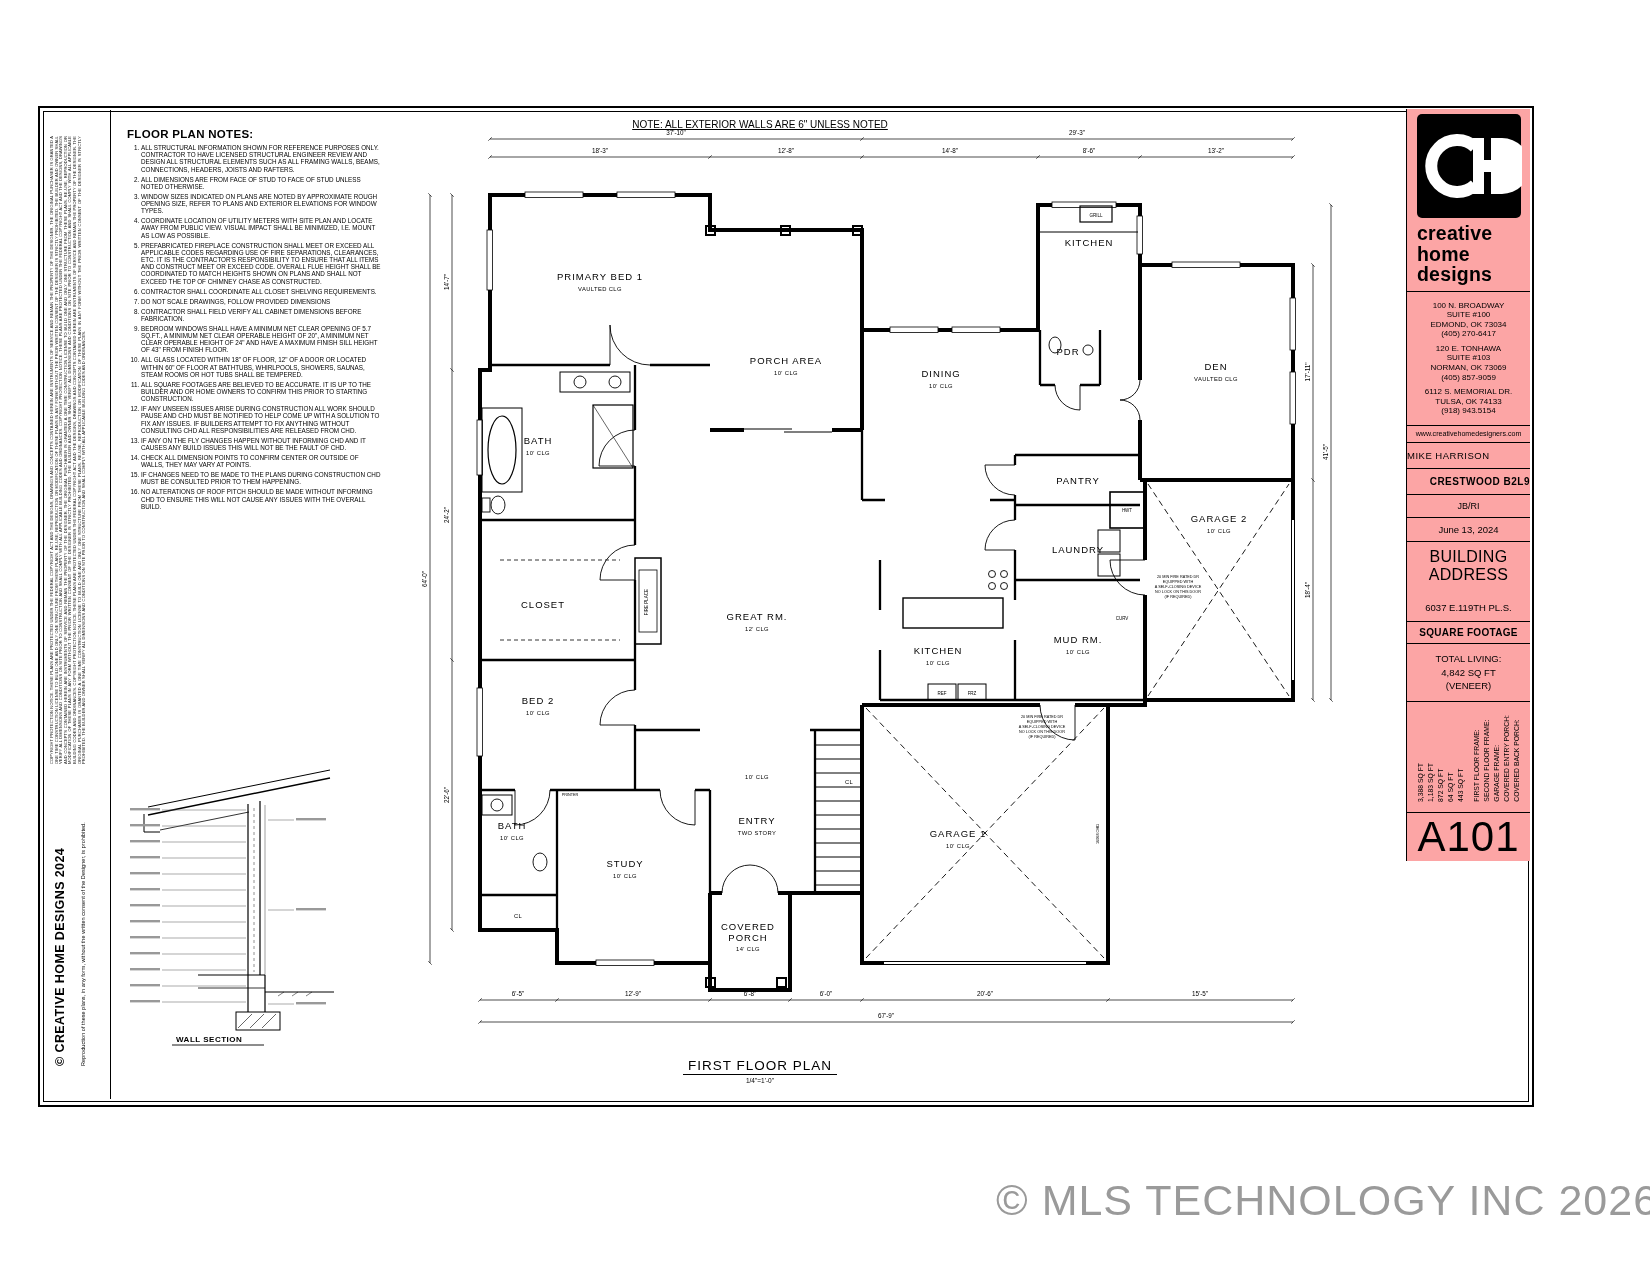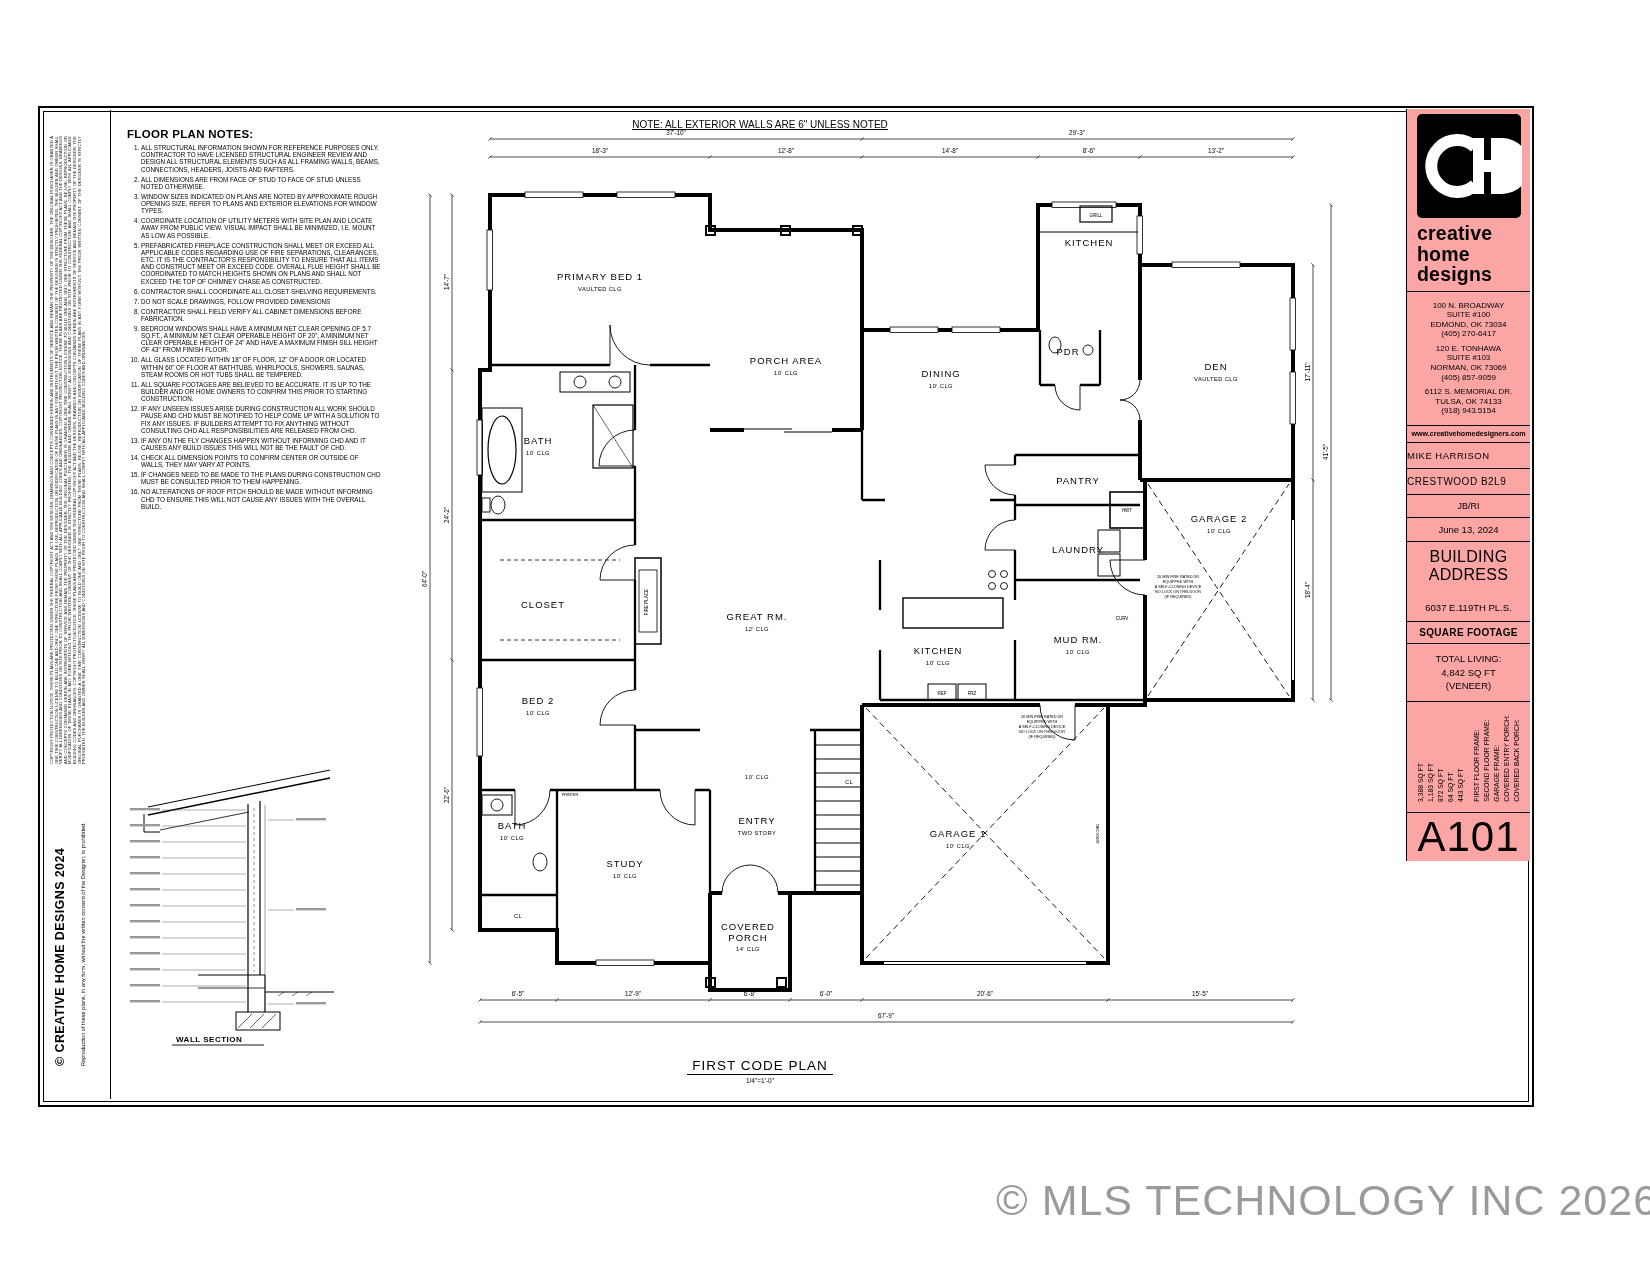--- a/index.html
+++ b/index.html
@@ -45,23 +45,23 @@
 
   
   .sidebar{position:absolute;left:1406px;top:109px;width:123px;height:752px;border-left:1.5px solid #000;
            display:flex;flex-direction:column;background:#fca5a5}
   .tb-sec{border-bottom:1px solid #000}
   .tb-logo{padding:5px 6px 3px}
   .tb-logo svg{display:block;margin:0 auto}
   .brand{font-size:19.5px;line-height:20.5px;font-weight:bold;padding:5px 0 3px 4px;letter-spacing:.2px}
   .tb-addr{padding:4px 0;font-size:8px;line-height:9.6px;text-align:center}
   .tb-addr .blk{margin:5px 0}
-  .tb-web{font-size:7.1px;font-weight:bold;text-align:center;padding:4px 1px}
+  .tb-web{font-size:7.1px;font-weight:normal;text-align:center;padding:4px 1px}
   .tb-client{font-size:9.5px;padding:7px 0;letter-spacing:.5px}
-  .tb-proj{font-size:10px;font-weight:normal;text-align:left;padding:7px 0;letter-spacing:.5px}
+  .tb-proj{font-size:10px;font-weight:bold;text-align:right;padding:7px 0;letter-spacing:.5px}
   .tb-init{font-size:9px;text-align:center;padding:6px 0}
   .tb-date{font-size:9.5px;text-align:center;padding:6px 0}
   .tb-bldg{text-align:center;padding:6px 0 8px}
   .tb-bldg .lbl{font-size:16px;font-weight:normal;letter-spacing:.3px;margin-bottom:18px}
   .tb-bldg .val{font-size:9.5px}
   .tb-sfh{font-size:10px;font-weight:bold;text-align:center;padding:5px 0;letter-spacing:.3px}
   .tb-tot{font-size:9.5px;text-align:center;padding:8px 0;line-height:13.5px}
   .tb-sfrot{height:198px;display:flex;justify-content:center;align-items:flex-end;gap:9px;padding:6px 0 10px}
   .sfgrp{display:flex;gap:3px}
   .sfv{writing-mode:vertical-rl;transform:rotate(180deg);font-size:6.8px;white-space:nowrap}
@@ -102,21 +102,21 @@
     <li>CHECK ALL DIMENSION POINTS TO CONFIRM CENTER OR OUTSIDE OF WALLS, THEY MAY VARY AT POINTS.</li>
     <li>IF CHANGES NEED TO BE MADE TO THE PLANS DURING CONSTRUCTION CHD MUST BE CONSULTED PRIOR TO THEM HAPPENING.</li>
     <li>NO ALTERATIONS OF ROOF PITCH SHOULD BE MADE WITHOUT INFORMING CHD TO ENSURE THIS WILL NOT CAUSE ANY ISSUES WITH THE OVERALL BUILD.</li>
   </ol>
 </div>
 
 <div class="topnote">
   <span>NOTE: ALL EXTERIOR WALLS  ARE 6"  UNLESS  NOTED</span>
 </div>
 <div class="plantitle">
-  <div class="t">FIRST CODE PLAN</div>
+  <div class="t">FIRST FLOOR PLAN</div>
   <div class="s">1/4"=1'-0"</div>
 </div>
 
 <svg class="plan-svg" width="1026" height="950" viewBox="380 118 1026 950" xmlns="http://www.w3.org/2000/svg">
   <defs>
     <marker id="tick" markerWidth="7" markerHeight="7" refX="3.5" refY="3.5" orient="auto">
       <line x1="1" y1="6" x2="6" y2="1" stroke="#000" stroke-width="0.9"></line>
     </marker>
   </defs>
 

